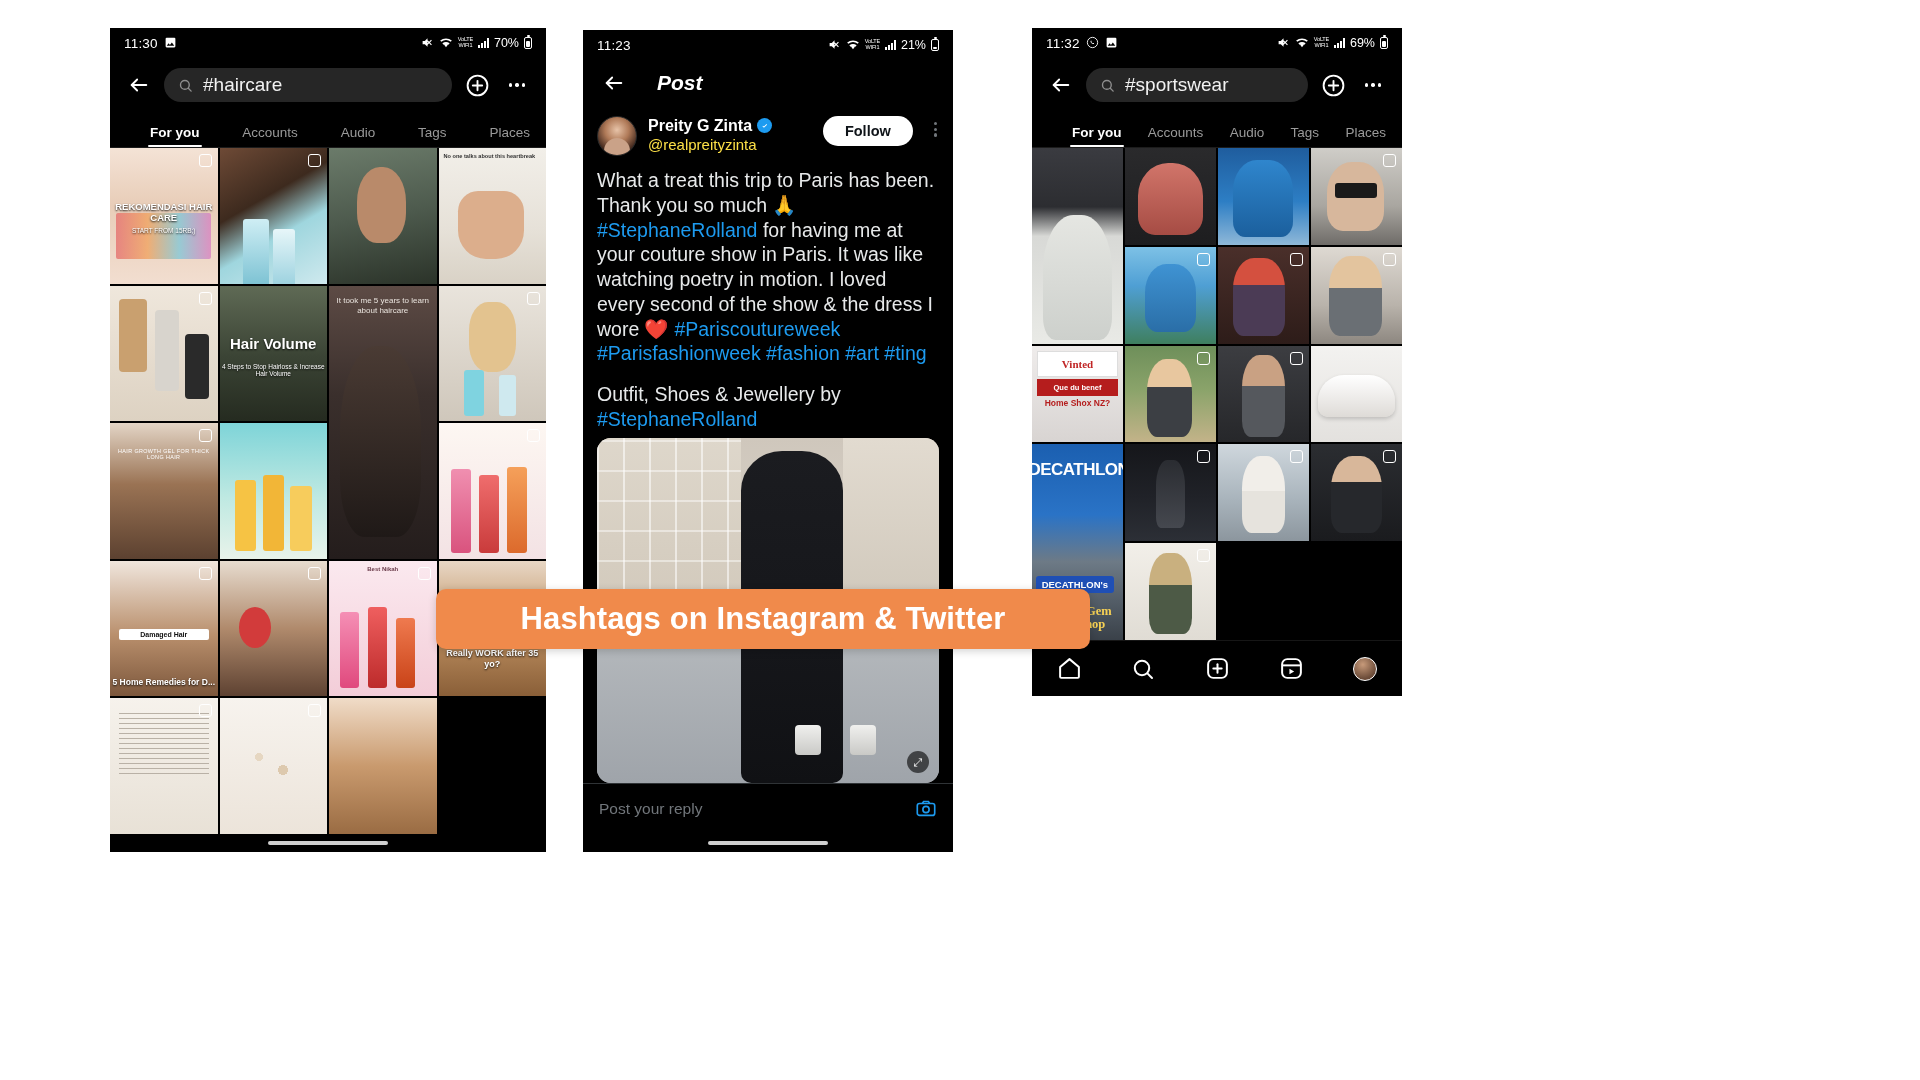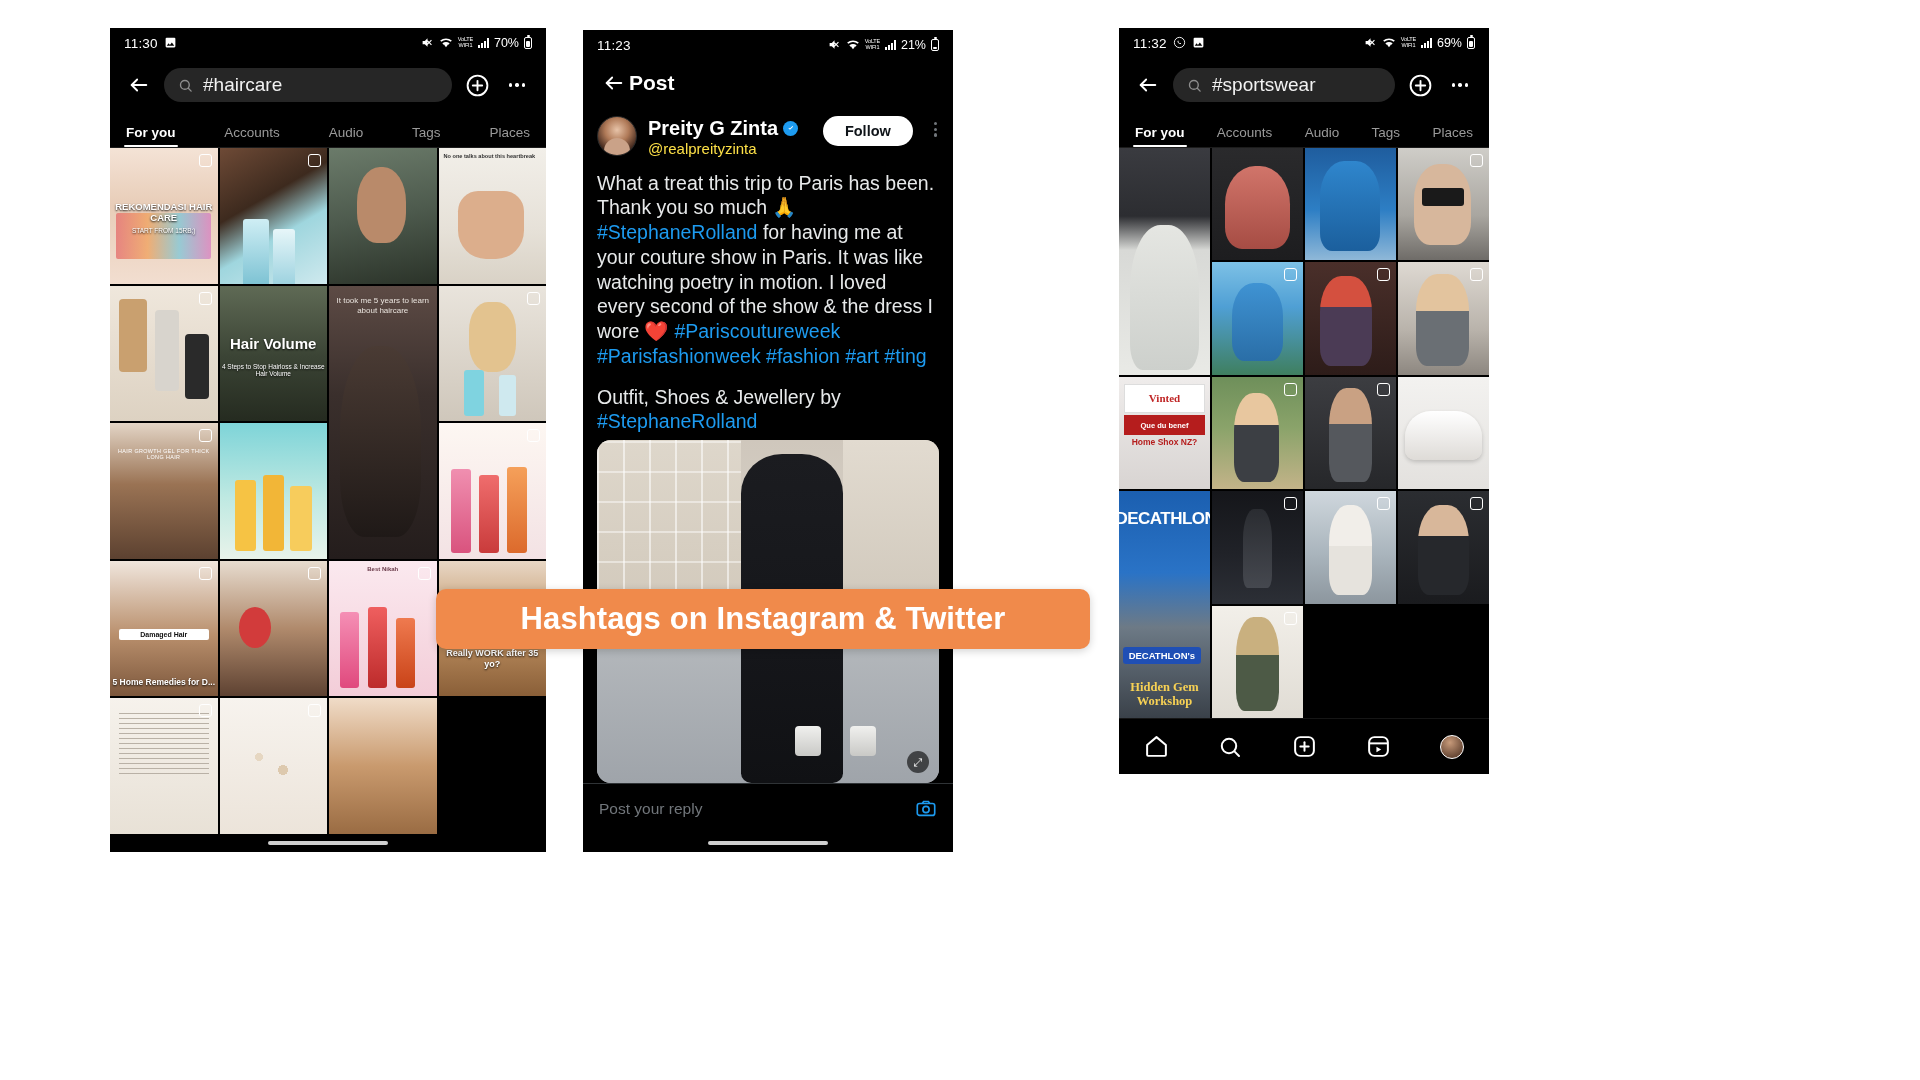--- a/index.html
+++ b/index.html
@@ -14,21 +14,21 @@
   
   .phone {
     position: absolute;
     background: #000;
     overflow: hidden;
     display: flex;
     flex-direction: column;
   }
   #phone-1 { left: 110px; top: 28px;  width: 436px; height: 824px; }
   #phone-2 { left: 583px; top: 30px;  width: 370px; height: 822px; }
-  #phone-3 { left: 1119px; top: 28px; width: 370px; height: 746px; }
+  #phone-3 { left: 1032px; top: 28px; width: 370px; height: 668px; }
 
   
   .statusbar {
     height: 30px;
     display: flex;
     align-items: center;
     padding: 0 14px;
     color: #fff;
     font-size: 13px;
     flex: 0 0 auto;
@@ -85,21 +85,21 @@
   }
   .dots i { width:3.4px; height:3.4px; background:#fff; border-radius:50%; display:block; }
 
   
   .ig-tabs {
     display:flex; justify-content:space-between; align-items:flex-end;
     padding: 0 16px; height:34px; flex:0 0 auto;
     border-bottom:1px solid #1c1c1c;
   }
   .ig-tab {
-    color:#9a9a9a; font-size:13.5px; padding-bottom:7px; position:relative;
+    color:#9a9a9a; font-size:13.5px; padding-bottom:7px; position:relative;margin-left:24px;
   }
   .ig-tab.active { color:#fff; font-weight:bold; }
   .ig-tab.active::after {
     content:""; position:absolute; left:-2px; right:-2px; bottom:0;
     height:2px; background:#fff; border-radius:1px;
   }
 
   
   .ig-grid {
     flex:1 1 auto;
@@ -142,39 +142,39 @@
 
   
   .home-ind {
     height:18px; display:flex; align-items:center; justify-content:center;
     background:#000; flex:0 0 auto;
   }
   .home-ind i { display:block; width:120px; height:3.5px; background:#cfcfcf; border-radius:2px; }
 
   
   .tw-header {
-    display:flex; align-items:center; 
-    padding: 8px 16px 14px 16px; flex:0 0 auto;
+    display:flex; align-items:center; gap:28px;
+    padding: 8px 16px 14px 16px; flex:0 0 auto;font-style:italic;
   }
   .tw-title { color:#fff; font-size:21px; font-weight:bold; }
   .tw-body { flex:1 1 auto; overflow:hidden; display:flex; flex-direction:column; }
   .tw-userrow { display:flex; align-items:flex-start; gap:11px; padding: 4px 14px 6px 14px; }
   .tw-avatar {
     width:40px; height:40px; border-radius:50%; flex:0 0 auto;
     background: radial-gradient(circle at 50% 34%, #e7c3a8 0%, #b07a58 38%, #3a231a 75%);
     border:1px solid #2a2a2a; overflow:hidden; position:relative;
   }
   .tw-avatar::after{
     content:""; position:absolute; left:50%; top:54%; transform:translateX(-50%);
     width:26px; height:26px; border-radius:50% 50% 40% 40%;
     background: #caa288;
   }
   .tw-names { display:flex; flex-direction:column; line-height:1.22; }
   .tw-name-line { display:flex; align-items:center; gap:5px; }
-  .tw-name { color:#fff; font-weight:bold; font-size:20px; }
+  .tw-name { color:#fff; font-weight:bold; font-size:16px; }
   .verified {
     width:15px; height:15px; border-radius:50%; background:#1d9bf0;
     display:flex; align-items:center; justify-content:center;
   }
   .verified svg { width:10px; height:10px; }
   .tw-handle { color:#fde047; font-size:15px; }
   .follow-btn {
     margin-left:auto; background:#fff; color:#0f1419; font-weight:bold;
     font-size:14.5px; border-radius:17px; padding:7px 22px; border:none;
     flex:0 0 auto;

